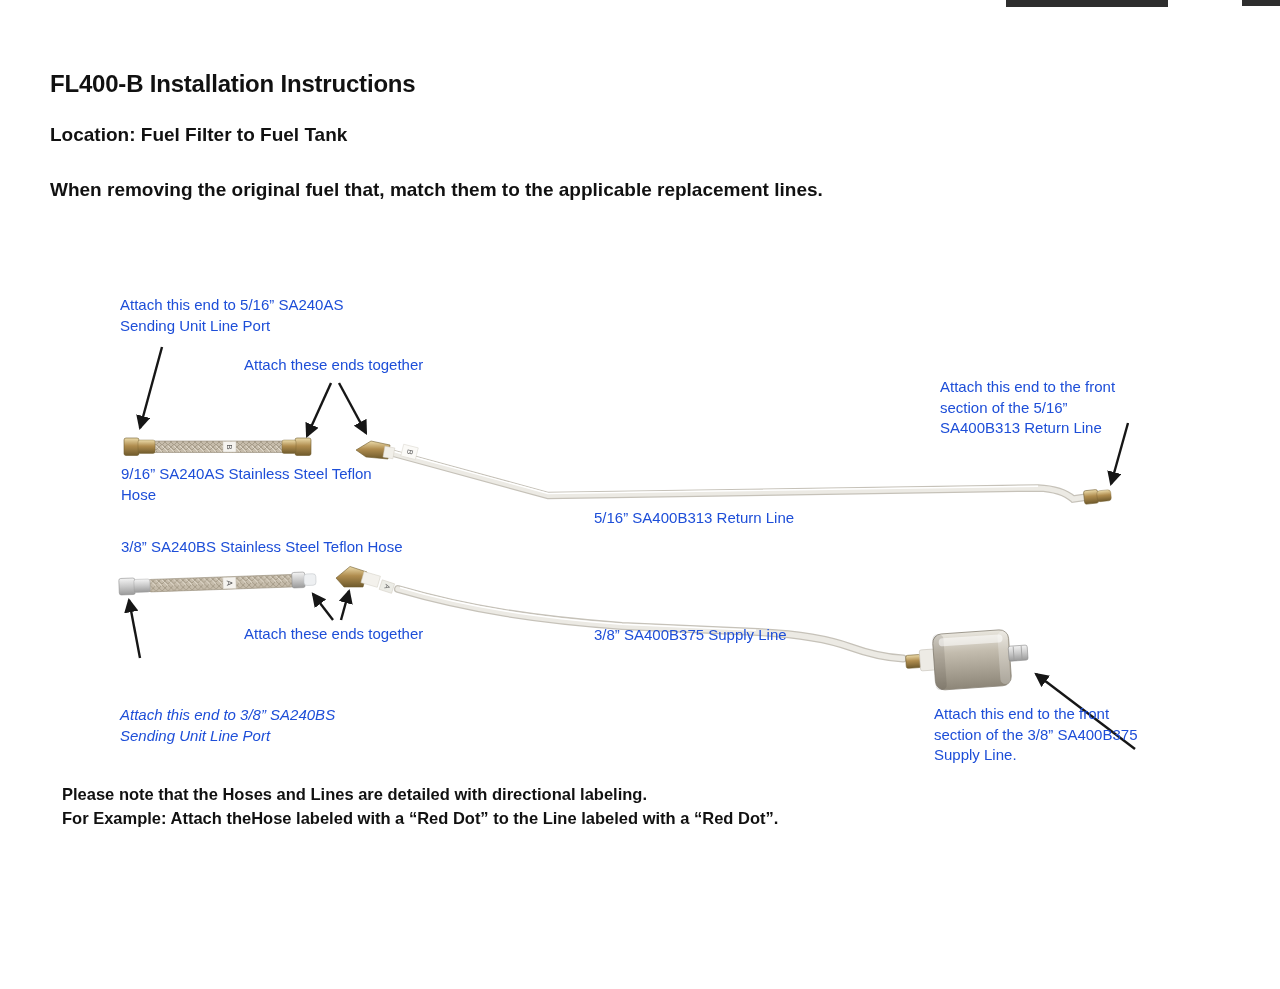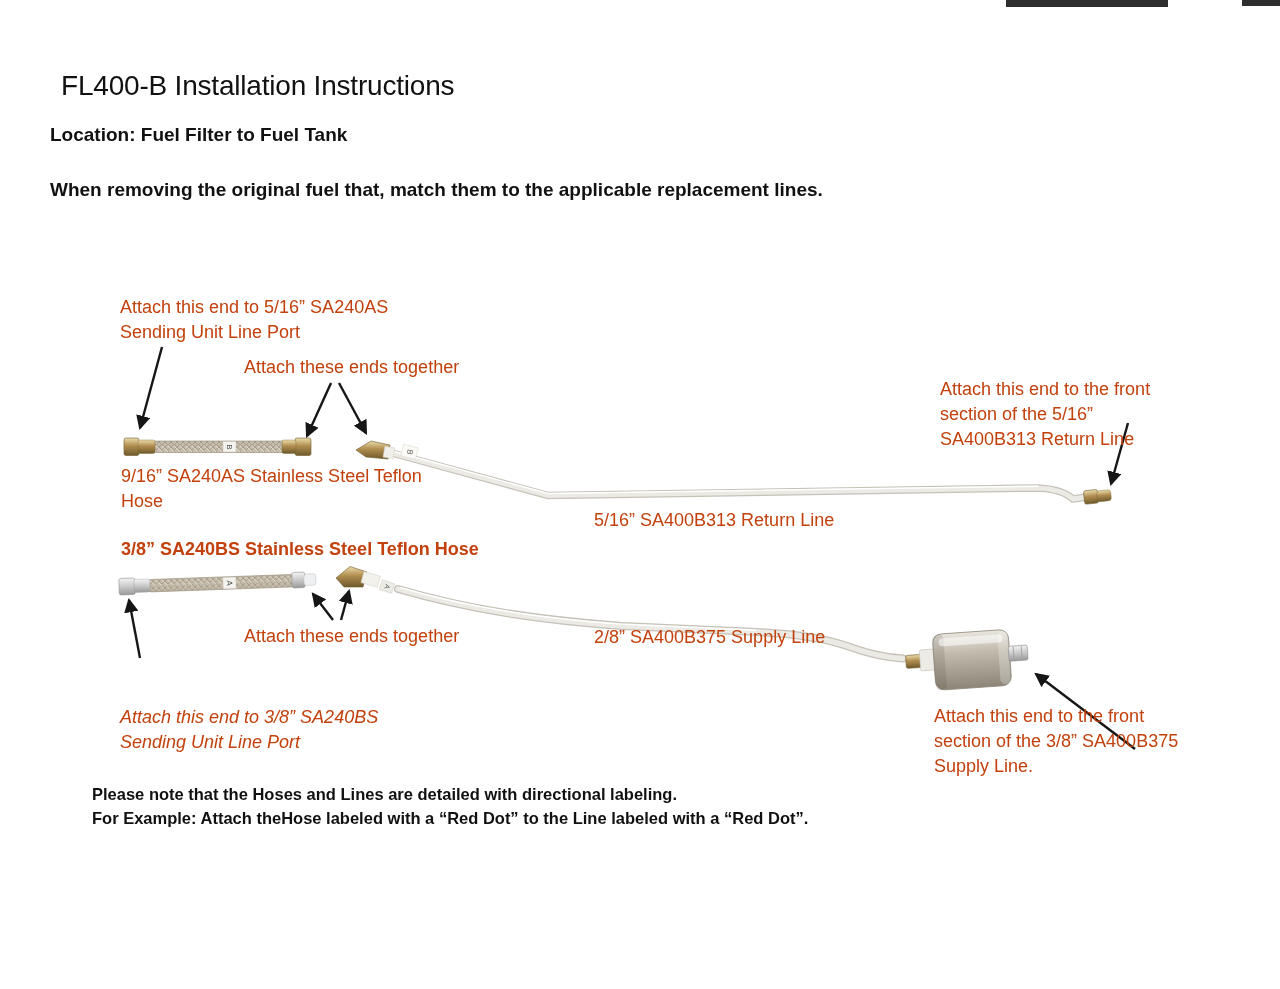--- a/index.html
+++ b/index.html
@@ -6,36 +6,36 @@
   body{
     width:1280px;height:989px;position:relative;background:#ffffff;
     font-family:"Liberation Sans","DejaVu Sans",sans-serif;color:#1c1c1c;
     overflow:hidden;
   }
   .top-bar{position:absolute;top:0;background:#2e2e2e;}
   #bar1{left:1006px;width:162px;height:7px;}
   #bar2{left:1242px;width:38px;height:6px;}
 
   .title{
-    position:absolute;left:61px;top:70px;font-size:28px;font-weight:400;
+    position:absolute;left:50px;top:70px;font-size:24px;font-weight:700;
     letter-spacing:-0.2px;color:#111;
   }
   .subhead{
     position:absolute;left:50px;font-size:19px;font-weight:700;color:#111;
   }
   #location{top:124px;}
   #intro{top:179px;}
 
   .lbl{
-    position:absolute;font-size:18px;line-height:1.38;color:#c2410c;
+    position:absolute;font-size:15px;line-height:1.38;color:#1d4ed8;
     white-space:pre-line;
   }
   .note{
     position:absolute;left:62px;top:783px;font-size:16.5px;font-weight:700;
-    line-height:1.45;color:#111;white-space:pre-line;margin-left:30px;
+    line-height:1.45;color:#111;white-space:pre-line;
   }
   svg{position:absolute;left:0;top:0;}
   .arrow{stroke:#161616;stroke-width:2.4;fill:none;}
 </style>
 </head>
 <body>
 
 <div id="bar1" class="top-bar"></div>
 <div id="bar2" class="top-bar"></div>
 
@@ -141,23 +141,23 @@
 
 <div class="lbl" style="left:120px;top:295px;">Attach this end to 5/16” SA240AS
 Sending Unit Line Port</div>
 <div class="lbl" style="left:244px;top:355px;">Attach these ends together</div>
 <div class="lbl" style="left:940px;top:377px;">Attach this end to the front
 section of the 5/16”
 SA400B313 Return Line</div>
 <div class="lbl" style="left:121px;top:464px;">9/16” SA240AS Stainless Steel Teflon
 Hose</div>
 <div class="lbl" style="left:594px;top:508px;text-align:center;">5/16” SA400B313 Return Line</div>
-<div class="lbl" style="left:121px;top:537px;font-weight:bold;">3/8” SA240BS Stainless Steel Teflon Hose</div>
+<div class="lbl" style="left:121px;top:537px;">3/8” SA240BS Stainless Steel Teflon Hose</div>
 <div class="lbl" style="left:244px;top:624px;">Attach these ends together</div>
-<div class="lbl" style="left:594px;top:625px;">2/8” SA400B375 Supply Line</div>
+<div class="lbl" style="left:594px;top:625px;">3/8” SA400B375 Supply Line</div>
 <div class="lbl" style="left:120px;top:705px;font-style:italic;">Attach this end to 3/8” SA240BS
 Sending Unit Line Port</div>
 <div class="lbl" style="left:934px;top:704px;">Attach this end to the front
 section of the 3/8” SA400B375
 Supply Line.</div>
 
 <div class="note">Please note that the Hoses and Lines are detailed with directional labeling.
 For Example: Attach theHose labeled with a “Red Dot” to the Line labeled with a “Red Dot”.</div>
 
 </body></html>

